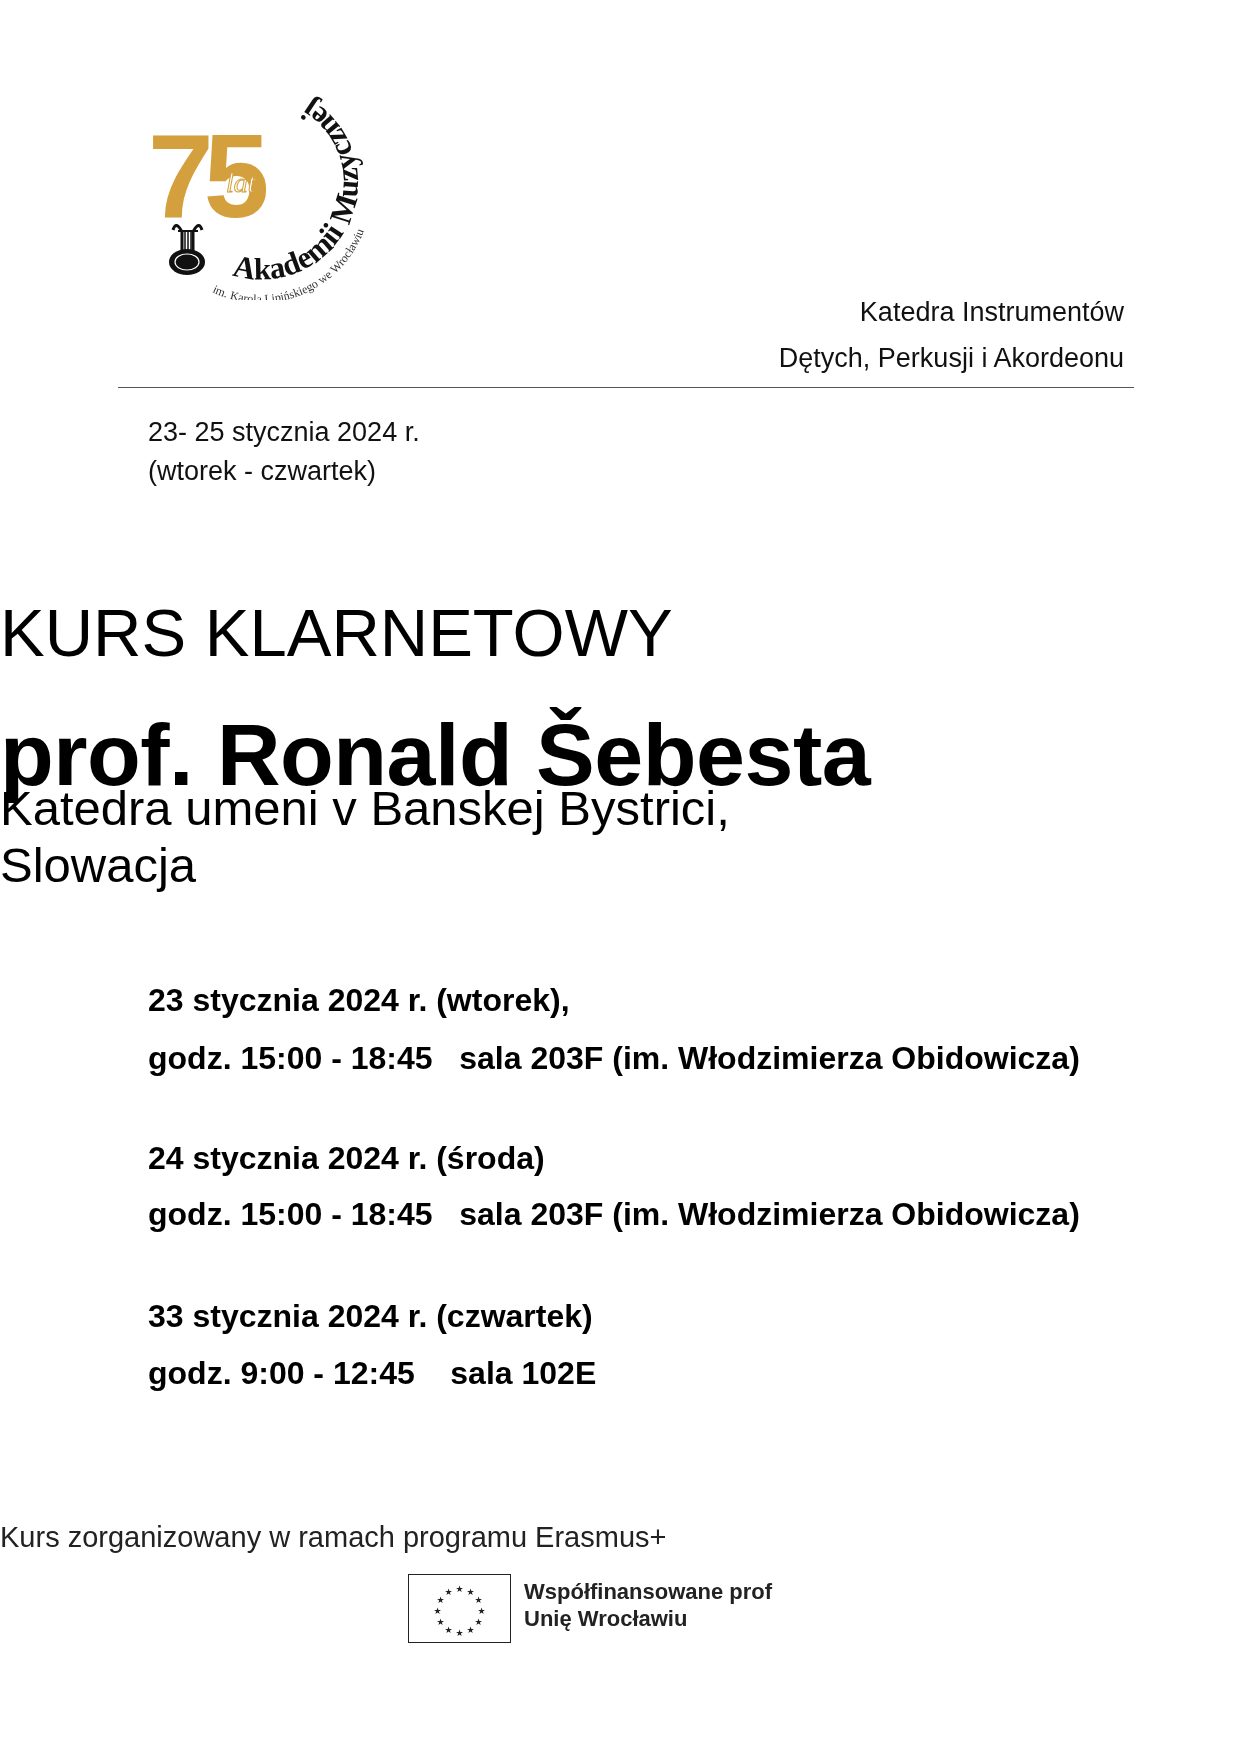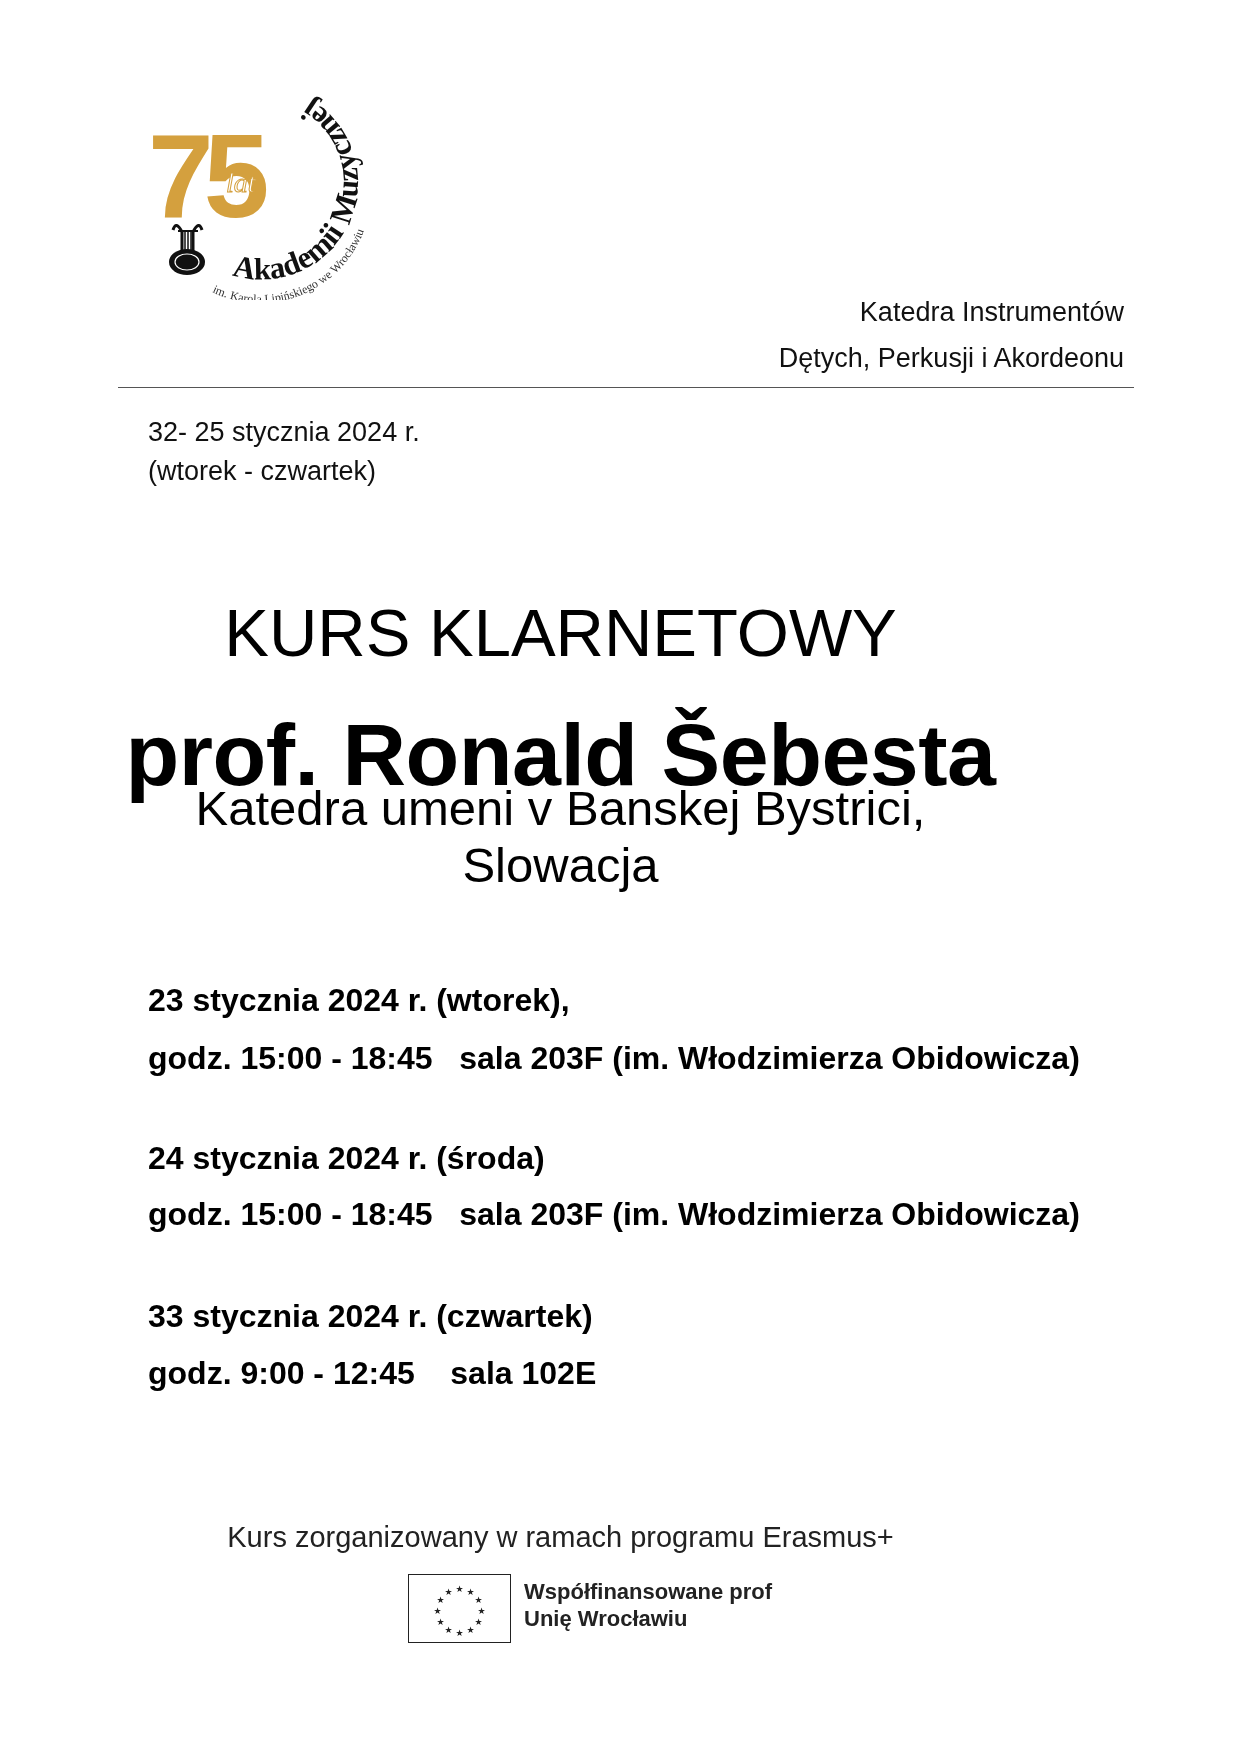--- a/index.html
+++ b/index.html
@@ -15,21 +15,21 @@
     #dept-1 { top: 297px; }
     #dept-2 { top: 343px; }
     #header-rule { left: 118px; top: 387px; width: 1016px; height: 0; border-top: 1.5px solid #555; }
 
     
     .daterange { left: 148px; font-family: "Liberation Sans", sans-serif; font-size: 27px; color: #111; white-space: nowrap; }
     #daterange-1 { top: 417px; }
     #daterange-2 { top: 456px; }
 
     
-    .center { left: 0; width: 1121px; text-align: center; white-space: nowrap; }
+    .center { left: 0; width: 1121px; text-align: left; white-space: nowrap; }
     #course-title { top: 594px; font-size: 67px; font-weight: normal; }
     #lecturer-name { top: 704px; font-size: 88px; font-weight: bold; letter-spacing: -0.5px; }
     #lecturer-affil-1 { top: 780px; font-size: 49px; }
     #lecturer-affil-2 { top: 837px; font-size: 49px; }
 
     
     .sched { left: 148px; font-family: "Liberation Sans", sans-serif; font-weight: bold; font-size: 32px; white-space: pre; color: #000; text-align: right; }
 
     
     #erasmus-note { top: 1521px; font-size: 29px; color: #222; }
@@ -68,21 +68,21 @@
     <text font-family="Liberation Serif, serif" font-size="12" fill="#333">
       <textPath href="#arcSub">im. Karola Lipińskiego we Wrocławiu</textPath>
     </text>
   </svg>
 </div>
 
 <div id="dept-1" class="abs dept">Katedra Instrumentów</div>
 <div id="dept-2" class="abs dept">Dętych, Perkusji i Akordeonu</div>
 <div id="header-rule" class="abs"></div>
 
-<div id="daterange-1" class="abs daterange">32- 25 stycznia 2024 r.</div>
+<div id="daterange-1" class="abs daterange">23- 25 stycznia 2024 r.</div>
 <div id="daterange-2" class="abs daterange">(wtorek - czwartek)</div>
 
 <div id="course-title" class="abs center sans">KURS KLARNETOWY</div>
 <div id="lecturer-name" class="abs center sans">prof. Ronald Šebesta</div>
 <div id="lecturer-affil-1" class="abs center sans">Katedra umeni v Banskej Bystrici,</div>
 <div id="lecturer-affil-2" class="abs center sans">Slowacja</div>
 
 <div>
   <div class="abs sched" style="top:982px;">23 stycznia 2024 r. (wtorek),</div>
   <div class="abs sched" style="top:1040px;">godz. 15:00 - 18:45   sala 203F (im. Włodzimierza Obidowicza)</div>

